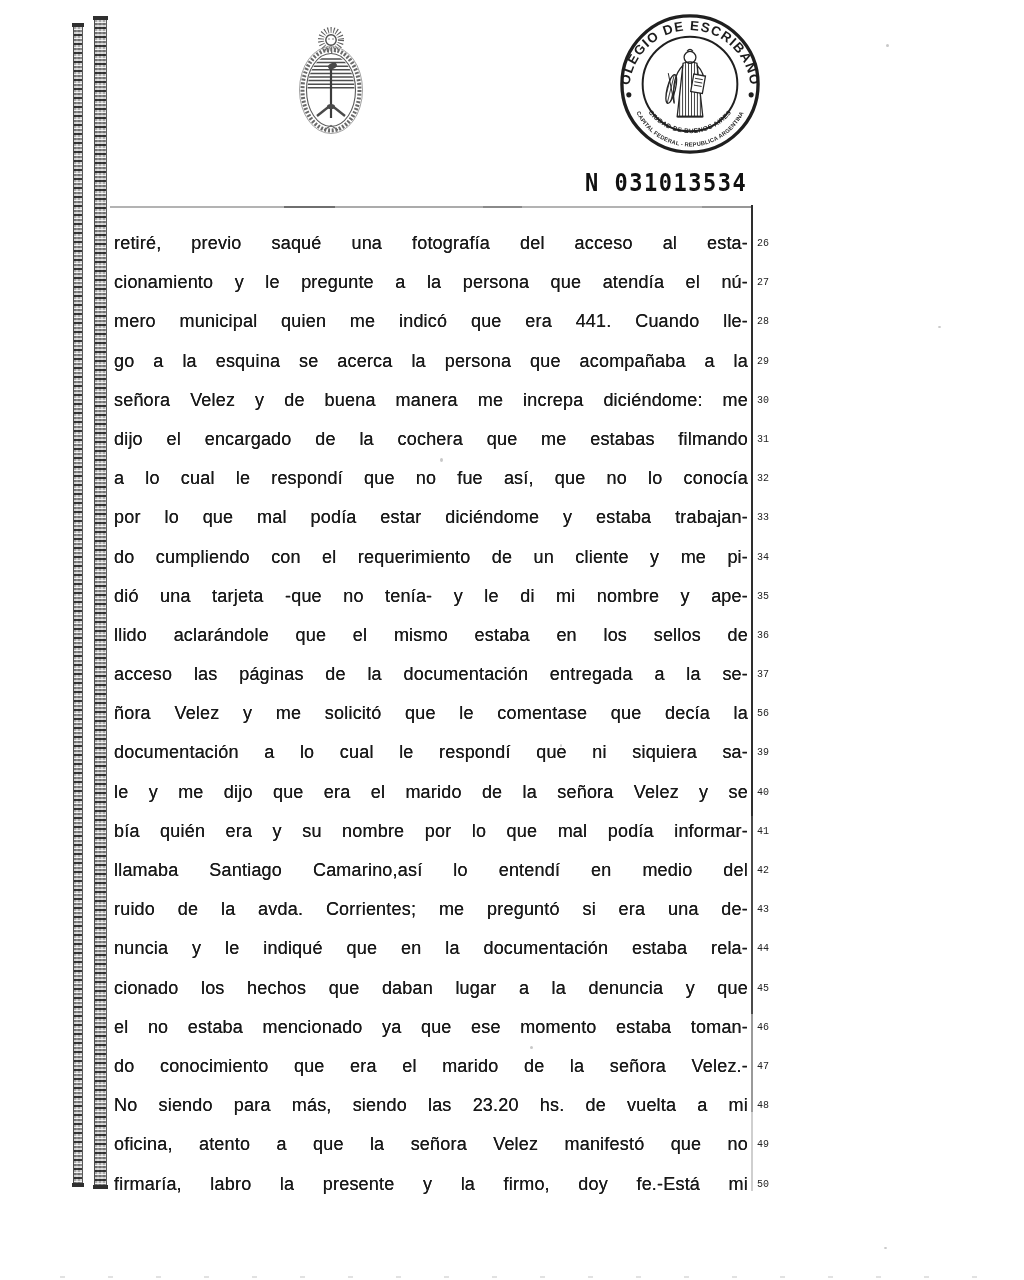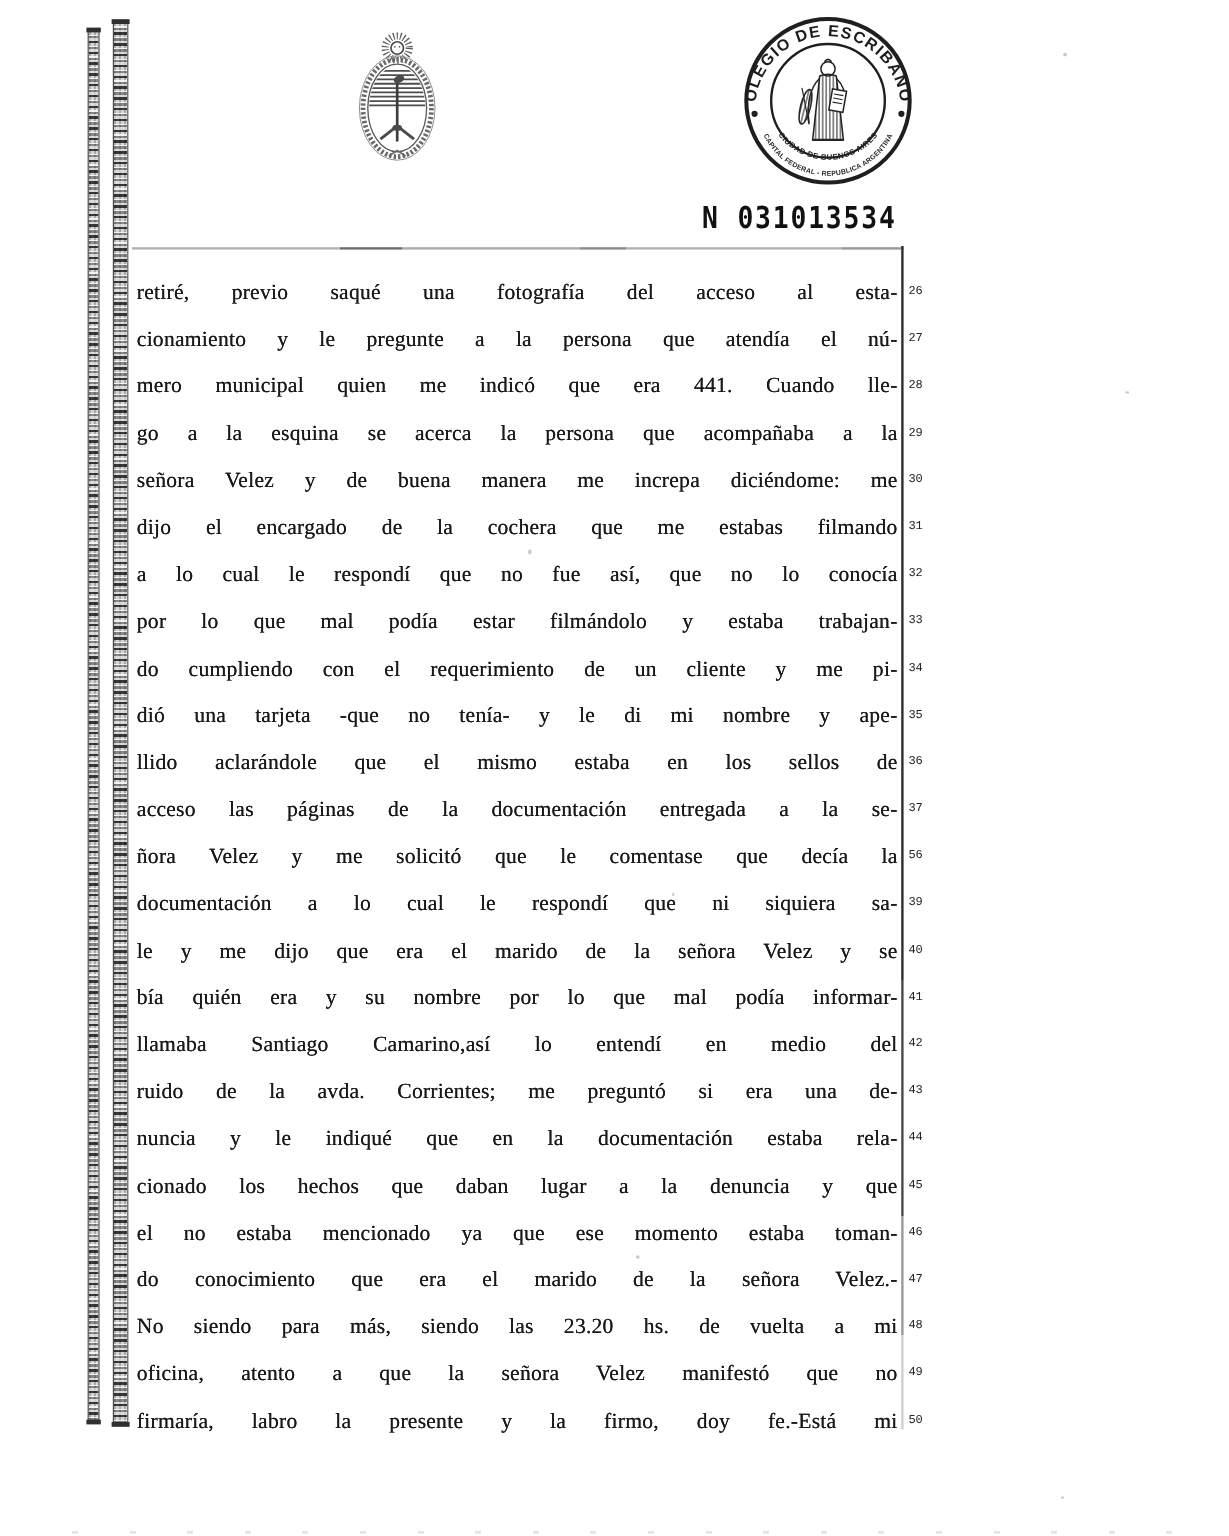--- a/index.html
+++ b/index.html
@@ -49,21 +49,21 @@
     background:linear-gradient(90deg,#b3b3b3 0 27%, #6f6f6f 27% 35%, #ababab 35% 58%, #8a8a8a 58% 64%, #b3b3b3 64% 92%, #979797 92% 100%);
   }
   .vrule {
     position:absolute; left:751px; top:205px; width:2px; height:986px;
     background:linear-gradient(180deg,#2e2e2e 0 62%, #4a4a4a 62% 82%, #9a9a9a 82% 92%, #cfcfcf 92% 100%);
   }
 
   
   .textcol {
     position:absolute; left:114px; top:224px; width:634px;
-    font-family:Liberation Serif, serif;
+    font-family:Liberation Sans, sans-serif;
     font-size:18px; color:#191919;
     text-shadow:0 0 .5px #1c1c1c;
   }
   .trow {
     height:39.2px; line-height:39.2px;
     text-align:justify; text-align-last:justify;
     white-space:normal; letter-spacing:.2px;
   }
   .numcol {
     position:absolute; left:757px; top:224px; width:36px;
@@ -167,21 +167,21 @@
   <div class="vrule"></div>
 
   <div class="textcol">
     <div class="trow">retiré, previo saqué una fotografía del acceso al esta-</div>
     <div class="trow">cionamiento y le pregunte a la persona que atendía el nú-</div>
     <div class="trow">mero municipal quien me indicó que era 441. Cuando lle-</div>
     <div class="trow">go a la esquina se acerca la persona que acompañaba a la</div>
     <div class="trow">señora Velez y de buena manera me increpa diciéndome: me</div>
     <div class="trow">dijo el encargado de la cochera que me estabas filmando</div>
     <div class="trow">a lo cual le respondí que no fue así, que no lo conocía</div>
-    <div class="trow">por lo que mal podía estar filmándolo y estaba trabajan-</div>
+    <div class="trow">por lo que mal podía estar diciéndome y estaba trabajan-</div>
     <div class="trow">do cumpliendo con el requerimiento de un cliente y me pi-</div>
     <div class="trow">dió una tarjeta -que no tenía- y le di mi nombre y ape-</div>
     <div class="trow">llido aclarándole que el mismo estaba en los sellos de</div>
     <div class="trow">acceso las páginas de la documentación entregada a la se-</div>
     <div class="trow">ñora Velez y me solicitó que le comentase que decía la</div>
     <div class="trow">documentación a lo cual le respondí que ni siquiera sa-</div>
     <div class="trow">le y me dijo que era el marido de la señora Velez y se</div>
     <div class="trow">bía quién era y su nombre por lo que mal podía informar-</div>
     <div class="trow">llamaba Santiago Camarino,así lo entendí en medio del</div>
     <div class="trow">ruido de la avda. Corrientes; me preguntó si era una de-</div>

